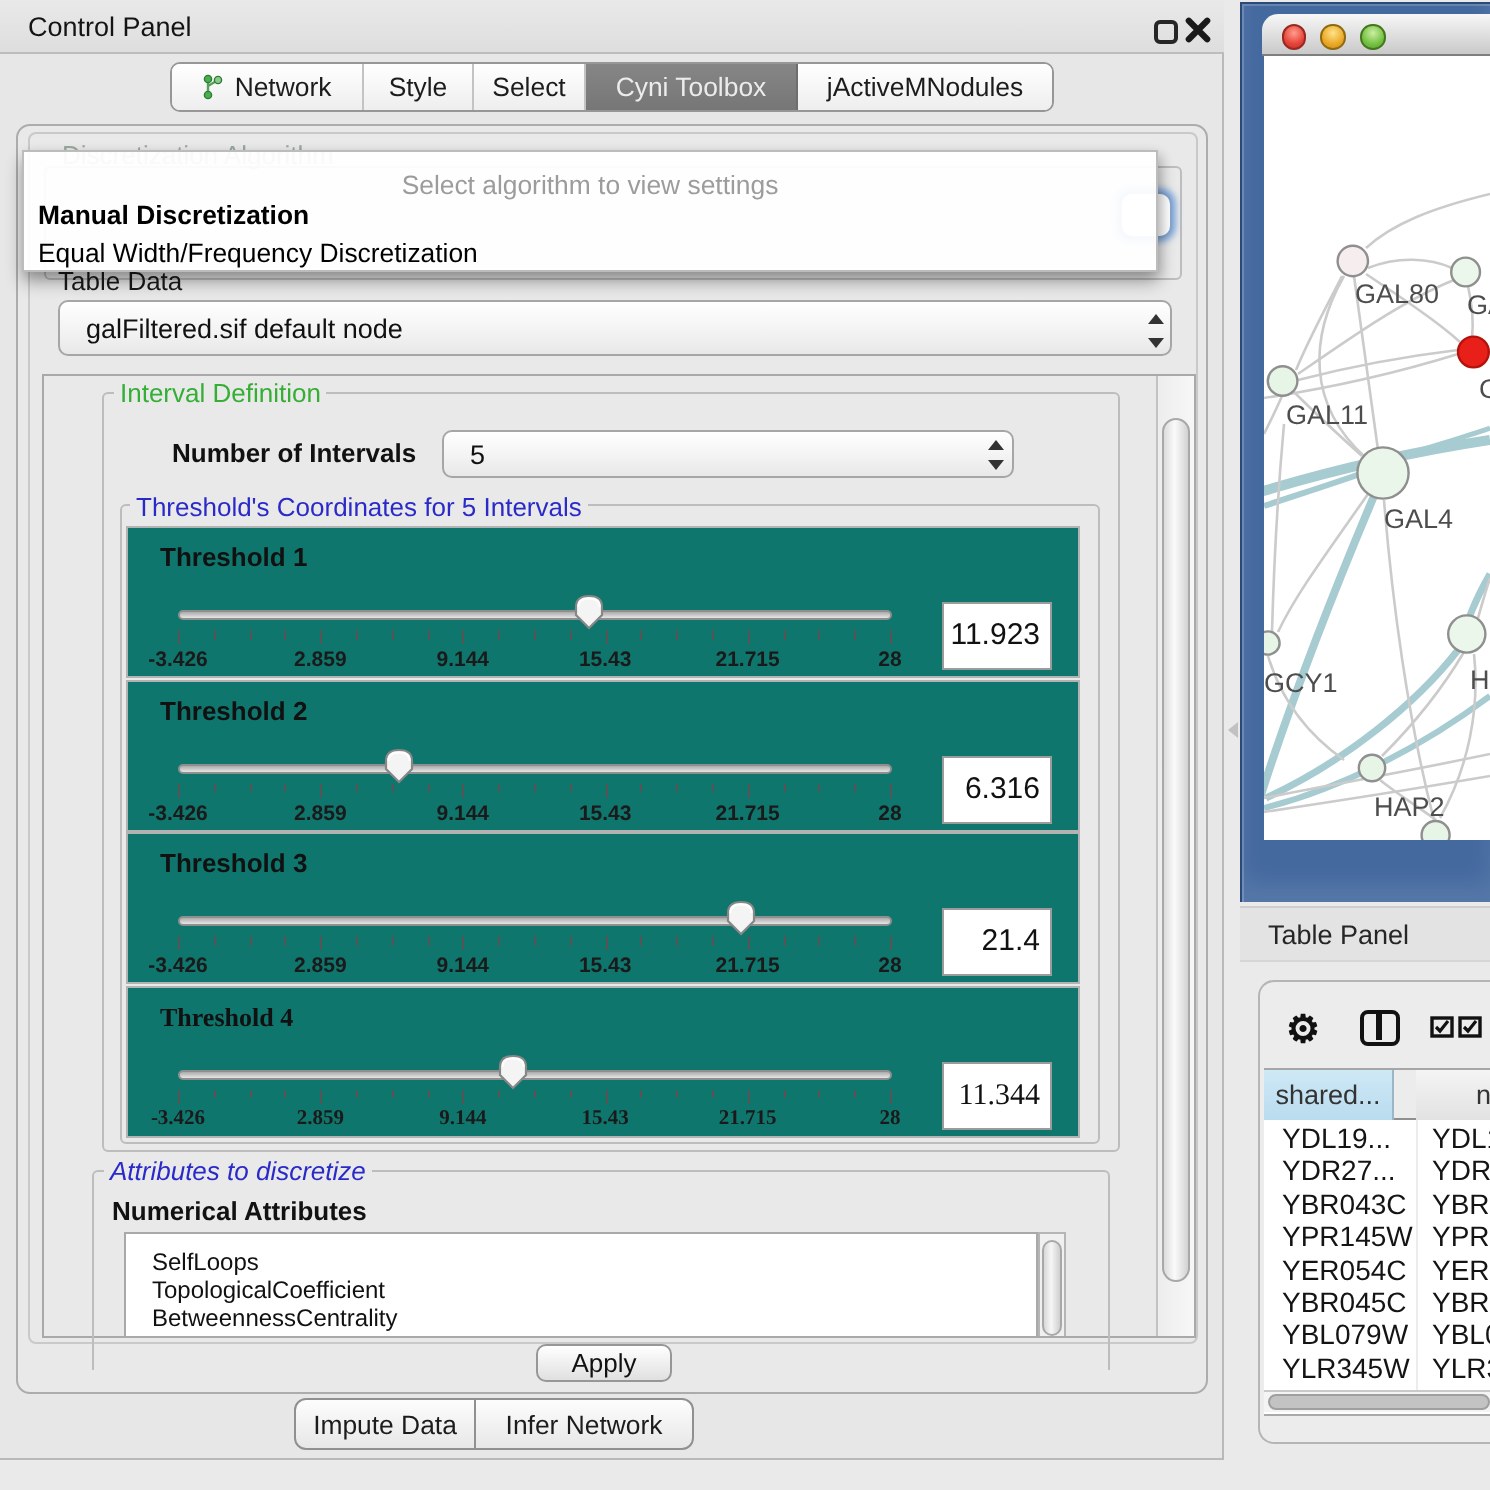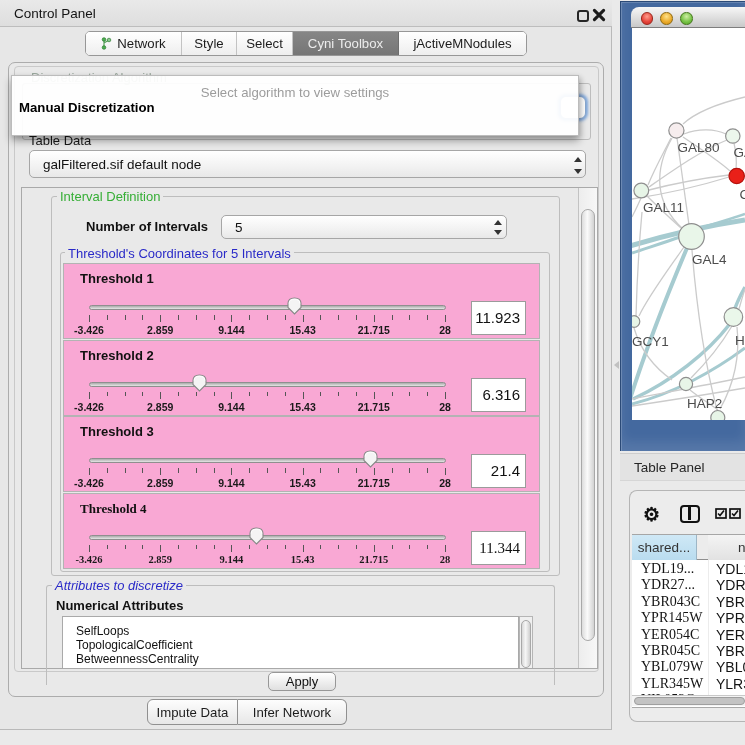--- a/index.html
+++ b/index.html
@@ -70,21 +70,21 @@
 
   .interval-group { left:51px; top:196px; width:509px; height:380px; }
   .interval-title { left:57px; top:189px; }
   .noi-label { left:86px; top:219px; font-size:13px; font-weight:bold; color:#111; }
   .noi-combo { left:221px; top:215px; width:286px; height:24px; }
   .noi-combo .val { position:absolute; left:13px; top:4px; font-size:13.5px; color:#111; }
 
   .thresh-group { left:60px; top:252px; width:490px; height:320px; }
   .thresh-title { left:65px; top:246px; }
 
-  .tpanel { left:63px; width:477px; height:76px; border:1px solid #b3b3b3; background:#f9a8d4; }
+  .tpanel { left:63px; width:477px; height:76px; border:1px solid #b3b3b3; background:#0f766e; }
   .tpanel .tlabel { position:absolute; left:16px; top:7px; font-size:13px; font-weight:bold; color:#111; }
   .tpanel .track { position:absolute; left:25px; top:41px; width:357px; height:5px;
     background:linear-gradient(#ababab,#e6e6e6); border:1px solid #8f8f8f; border-radius:3px; }
   .tpanel .tick { position:absolute; width:1px; background:#555; }
   .tpanel .ticklabel { position:absolute; top:60px; font-size:10.5px; font-weight:600; color:#1a1a1a;
     transform:translateX(-50%); white-space:nowrap; }
   .tpanel .thumb { position:absolute; top:33px; }
   .tpanel .vbox { position:absolute; left:407px; top:37px; width:55px; height:34px; background:#fff;
     border:1px solid #9b9b9b; font-size:15px; color:#111; text-align:right; line-height:32px; padding-right:5px; }
 
@@ -134,21 +134,21 @@
 
   .grid-table { left:632px; top:534px; width:113px; height:172px; }
   .th-row { position:absolute; left:0; top:0; height:26px; width:200px; border-top:1px solid #a6a6a6; border-bottom:1px solid #8f8f8f; }
   .th1 { position:absolute; left:0; top:0; width:65px; height:25px; background:linear-gradient(#cfe8f6,#b9dcef);
     border-right:1px solid #9db6c6; font-size:13.5px; color:#333; text-align:center; line-height:25px; }
   .th2 { position:absolute; left:75.5px; top:0; width:125px; height:25px; background:linear-gradient(#f4f4f4,#e2e2e2);
     font-size:13.5px; color:#333; line-height:25px; }
   .tbody { position:absolute; left:0; top:26px; width:200px; height:135px; background:#fff; overflow:hidden; }
   .tbody .cdiv { position:absolute; left:75.5px; top:0; width:1px; height:135px; background:#ececec; }
   .trow { position:absolute; left:0; width:200px; font-size:14px; color:#141414; }
-  .trow .c1 { position:absolute; left:9px;font-family:Liberation Serif, serif; }
+  .trow .c1 { position:absolute; left:9px; }
   .trow .c2 { position:absolute; left:84px; }
   .h-sbar { left:632px; top:695px; width:113px; height:11px; background:#f4f4f4; border-top:1px solid #c9c9c9; }
   .h-thumb { left:634px; top:697px; width:111px; height:7.5px; border-radius:4px; background:#c3c3c3; border:1px solid #9f9f9f; }
   .table-bottom { left:632px; top:706px; width:113px; height:2px; background:#fff; border-bottom:1px solid #a9a9a9; }
 
   .divider-mark { left:614px; top:361px; width:0; height:0; border-top:4px solid transparent;
     border-bottom:4px solid transparent; border-right:5px solid #9f9f9f; opacity:.55; }
 </style>
 </head>
 <body>
@@ -377,20 +377,21 @@
       <div class="attr-row" style="top: 7px;">SelfLoops</div>
       <div class="attr-row" style="top: 20.8px;">TopologicalCoefficient</div>
       <div class="attr-row" style="top: 34.6px;">BetweennessCentrality</div>
     </div>
   <div class="abs attr-sbar"></div>
   <div class="abs attr-thumb"></div>
 
   <div class="abs popup">
     <div class="abs popup-prompt">Select algorithm to view settings</div>
     <div class="abs popup-item1">Manual Discretization</div>
+    <div class="abs popup-item2">Equal Width/Frequency Discretization</div>
   </div>
 
   <div class="abs apply-btn">Apply</div>
 
   <div class="abs bottom-tabs" id="bottom-tabs">
       <div class="btab" style="width: 91px;">Impute Data</div>
       <div class="btab" style="width: 109px;">Infer Network</div>
     </div>
 </div>
 

